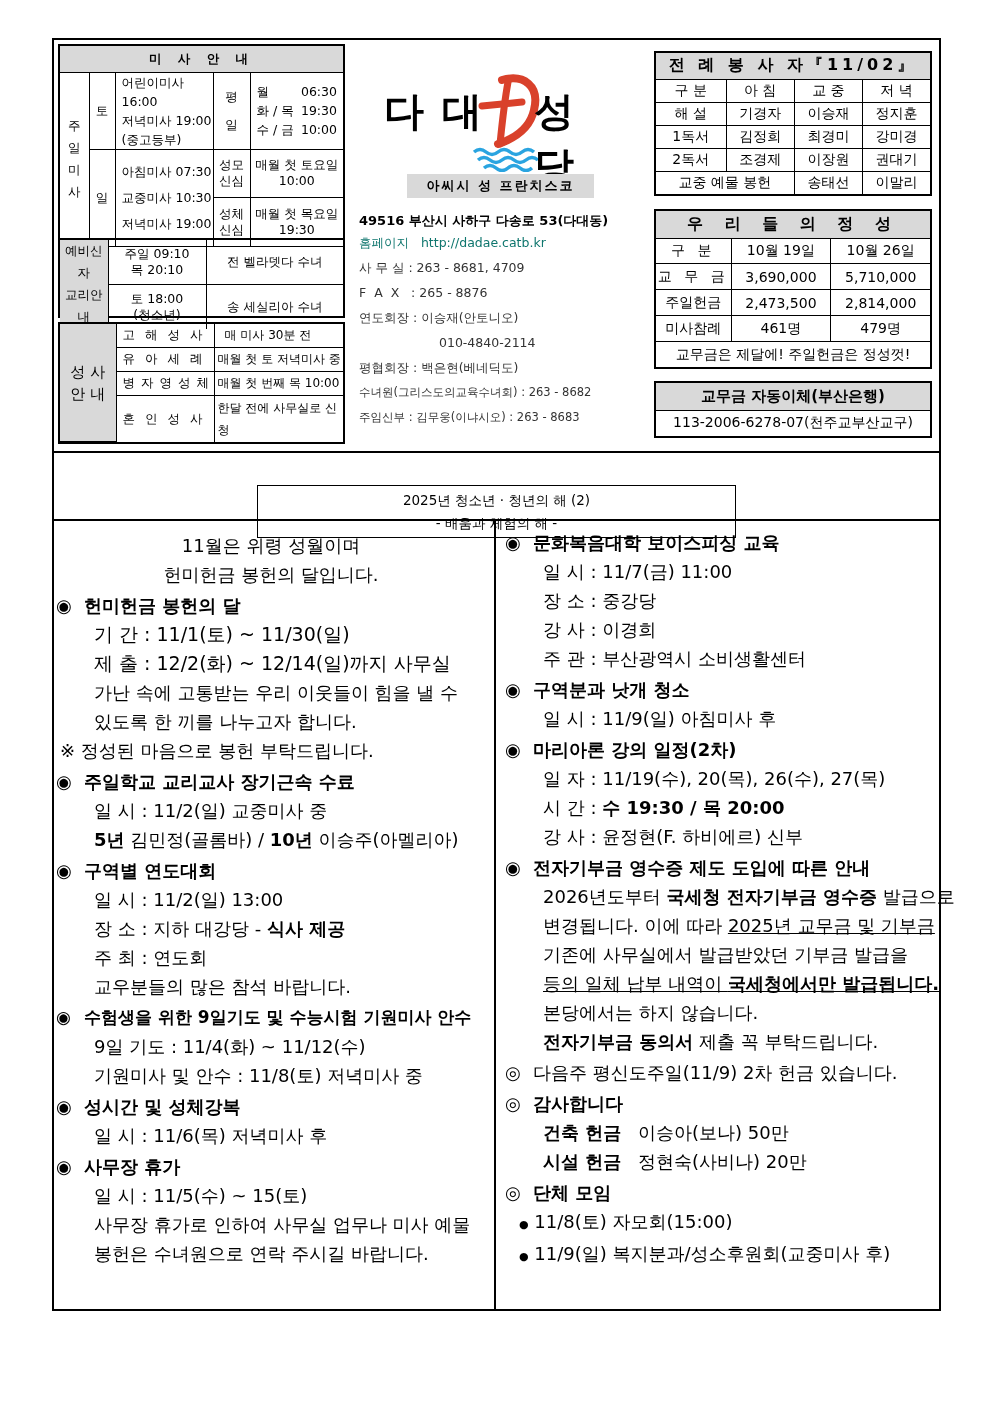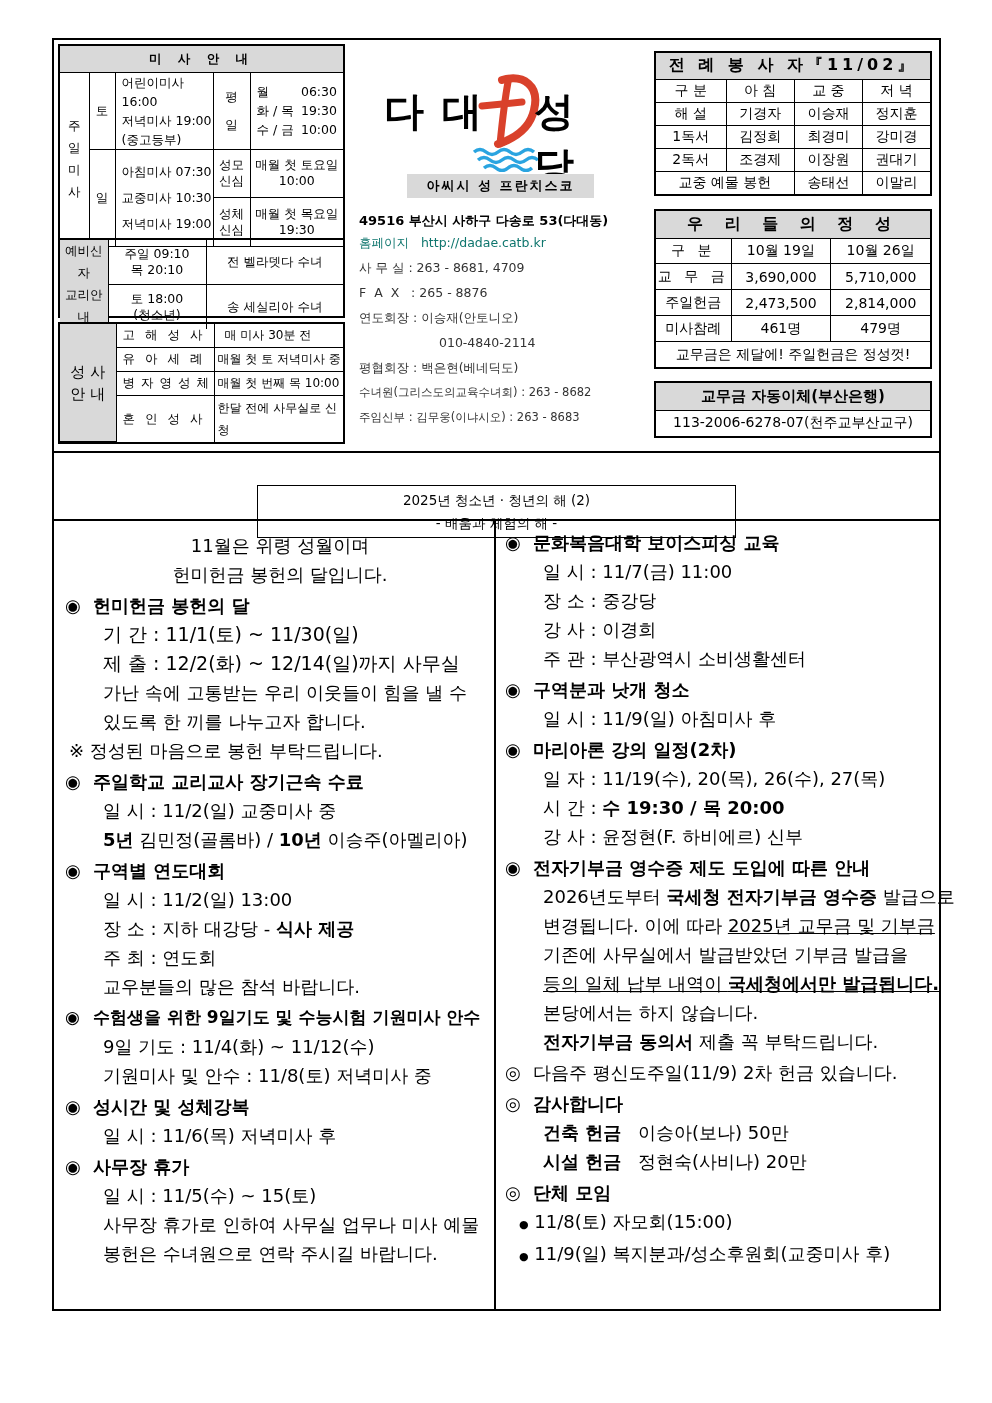--- a/index.html
+++ b/index.html
@@ -260,21 +260,21 @@
         </tr>
   </tbody>
     </table>
 </div>
 
 <div class="theme">
   <div>2025년 청소년 · 청년의 해 (2)</div>
   <div>- 배움과 체험의 해 -</div>
 </div>
 
-<div class="col" style="left:65px; width:430px;">
+<div class="col" style="left:56px; width:430px;">
   <div class="center" style="margin-top:6px">
     <div>11월은 위령 성월이며</div>
     <div>헌미헌금 봉헌의 달입니다.</div>
   </div>
 
   <div class="sec">
     <div class="h"><span class="mark">◉</span><span>헌미헌금 봉헌의 달</span></div>
     <div class="ln" style="font-size:19px">기 간 : 11/1(토) ~ 11/30(일)</div>
     <div class="ln" style="font-size:19px">제 출 : 12/2(화) ~ 12/14(일)까지 사무실</div>
     <div class="ln">가난 속에 고통받는 우리 이웃들이 힘을 낼 수</div>

